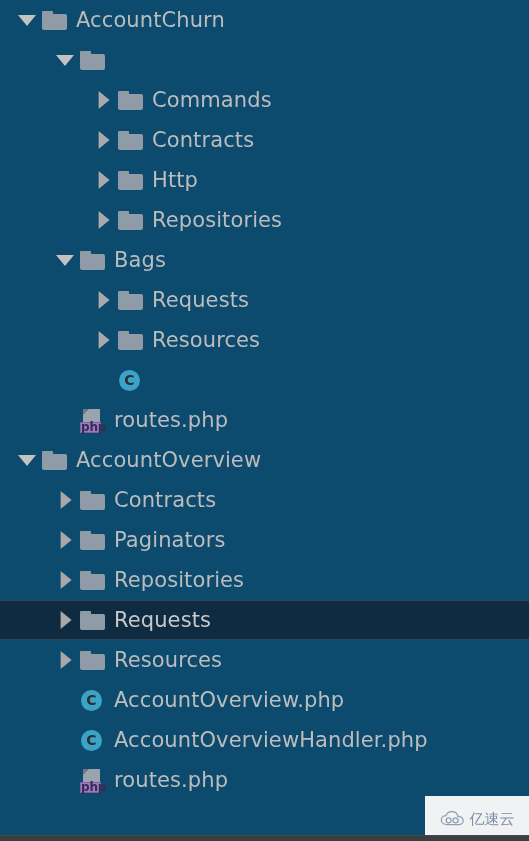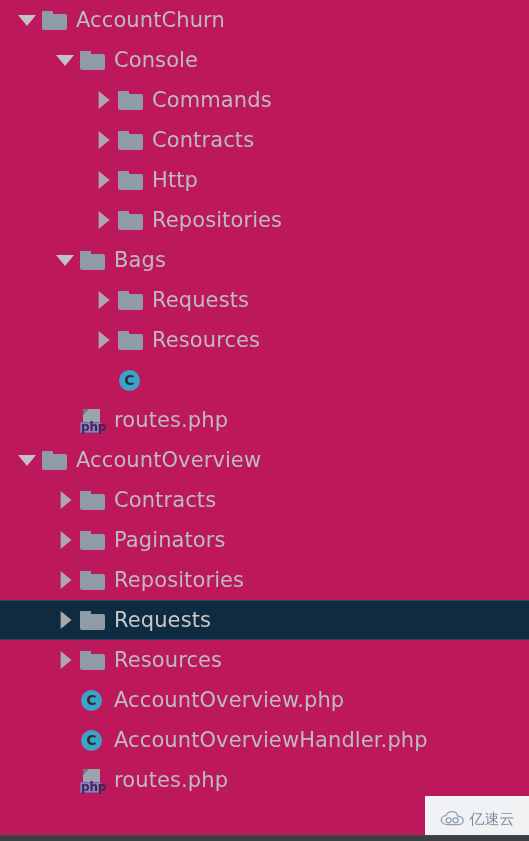--- a/index.html
+++ b/index.html
@@ -11,21 +11,21 @@
     width: 529px;
     height: 841px;
     overflow: hidden;
     font-family: "DejaVu Sans", "Liberation Sans", sans-serif;
   }
 
   #tree {
     position: relative;
     width: 529px;
     height: 841px;
-    background: #be185d;
+    background: #0c4a6e;
     overflow: hidden;
   }
 
   .row {
     position: relative;
     display: flex;
     align-items: center;
     height: 40px;
     width: 529px;
     box-sizing: border-box;
@@ -223,21 +223,20 @@
     </div>
     <div class="row">
       <div class="indent" style="width: 52px;"></div>
       <div class="twisty expanded"></div>
       <div class="icon">
         <div class="folder-ico">
           <div class="tab"></div>
           <div class="body"></div>
         </div>
       </div>
-      <span class="label">Console</span>
     </div>
     <div class="row">
       <div class="indent" style="width: 90px;"></div>
       <div class="twisty collapsed"></div>
       <div class="icon">
         <div class="folder-ico">
           <div class="tab"></div>
           <div class="body"></div>
         </div>
       </div>

